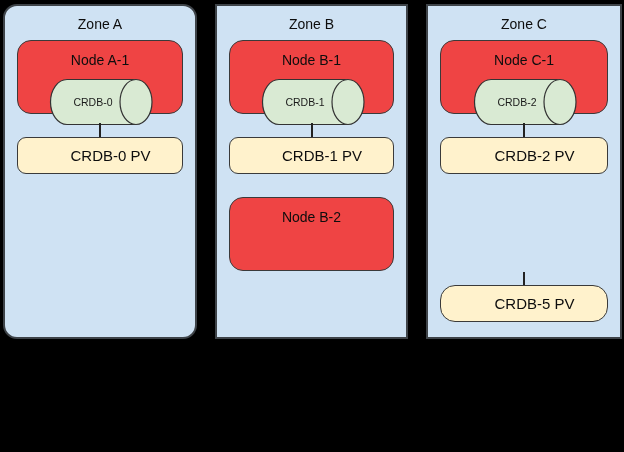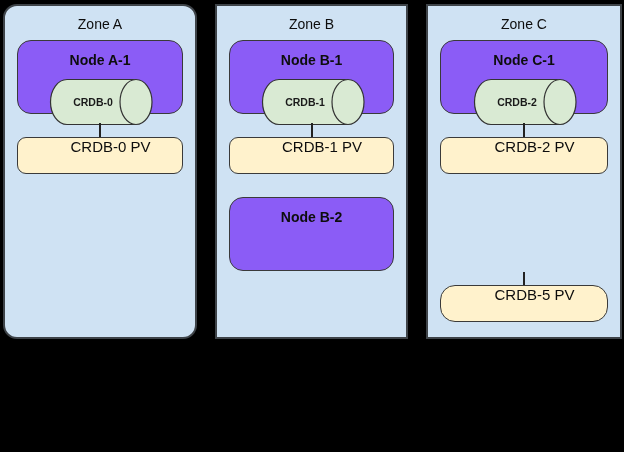--- a/index.html
+++ b/index.html
@@ -12,23 +12,22 @@
     border:2px solid #3e4348;box-sizing:border-box;
   }
   #zone-a{left:3px;width:194px;border-radius:14px;}
   #zone-b{left:215px;width:193px;}
   #zone-c{left:426px;width:196px;}
   .zone-title{
     text-align:center;margin-top:10px;font-size:14px;line-height:16px;color:#0d0d0d;
   }
   .node{
     position:absolute;left:12px;right:12px;height:74px;
-    background:#8b5cf6;border:1px solid #3a3a3a;border-radius:14px;
+    background:#ef4444;border:1px solid #3a3a3a;border-radius:14px;
     box-sizing:border-box;
-    font-weight:bold;
   }
   .node.first{top:34px;}
   .node.second{top:191px;}
   .node-title{
     text-align:center;margin-top:11px;font-size:14px;line-height:16px;color:#0d0d0d;
   }
   .cylinder{
     position:absolute;left:50%;top:37px;transform:translateX(-50%);
     width:108px;height:48px;display:block;
   }
@@ -36,21 +35,21 @@
   .cyl-cap{fill:#d9ead3;stroke:#333;stroke-width:1.2;}
   .cyl-label{font-family:"Liberation Sans",sans-serif;font-size:10.5px;fill:#1a1a1a;}
   .connector{
     position:absolute;left:50%;width:2px;margin-left:-1px;background:#222;
   }
   .connector.c1{top:117px;height:15px;}
   .connector.c2{top:266px;height:14px;}
   .pv{
     position:absolute;left:12px;right:12px;height:37px;
     background:#fff2cc;border:1px solid #3a3a3a;border-radius:9px;
-    box-sizing:border-box;display:flex;justify-content:center;
+    box-sizing:border-box;display:flex;align-items:center;justify-content:center;
     font-size:15px;color:#0d0d0d;padding-left:21px;
   }
   .pv.first{top:131px;}
   .pv.second{top:279px;border-radius:15px;}
 </style>
 </head>
 <body>
 
 <div class="canvas">
 

